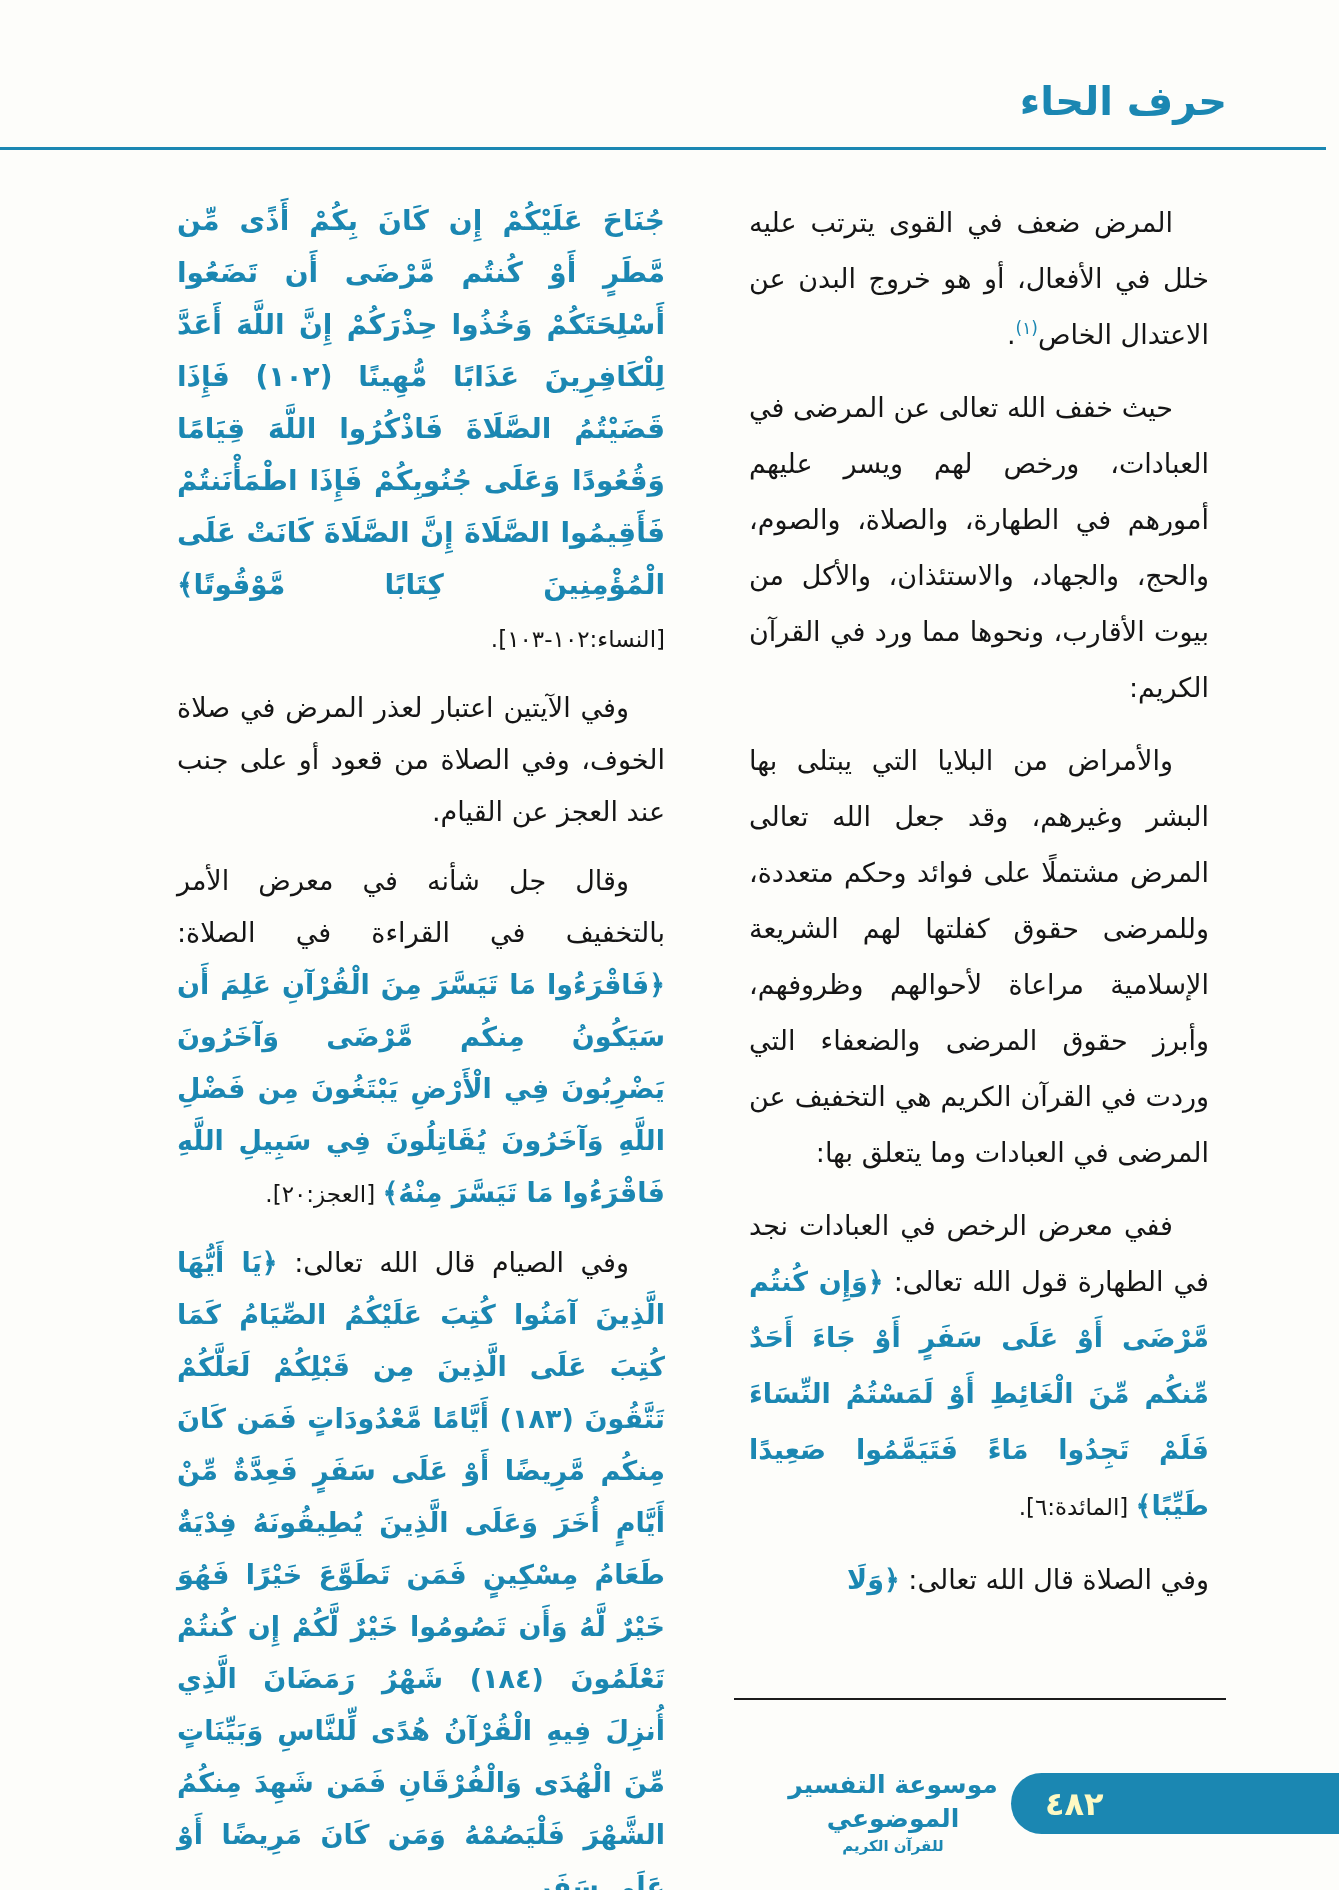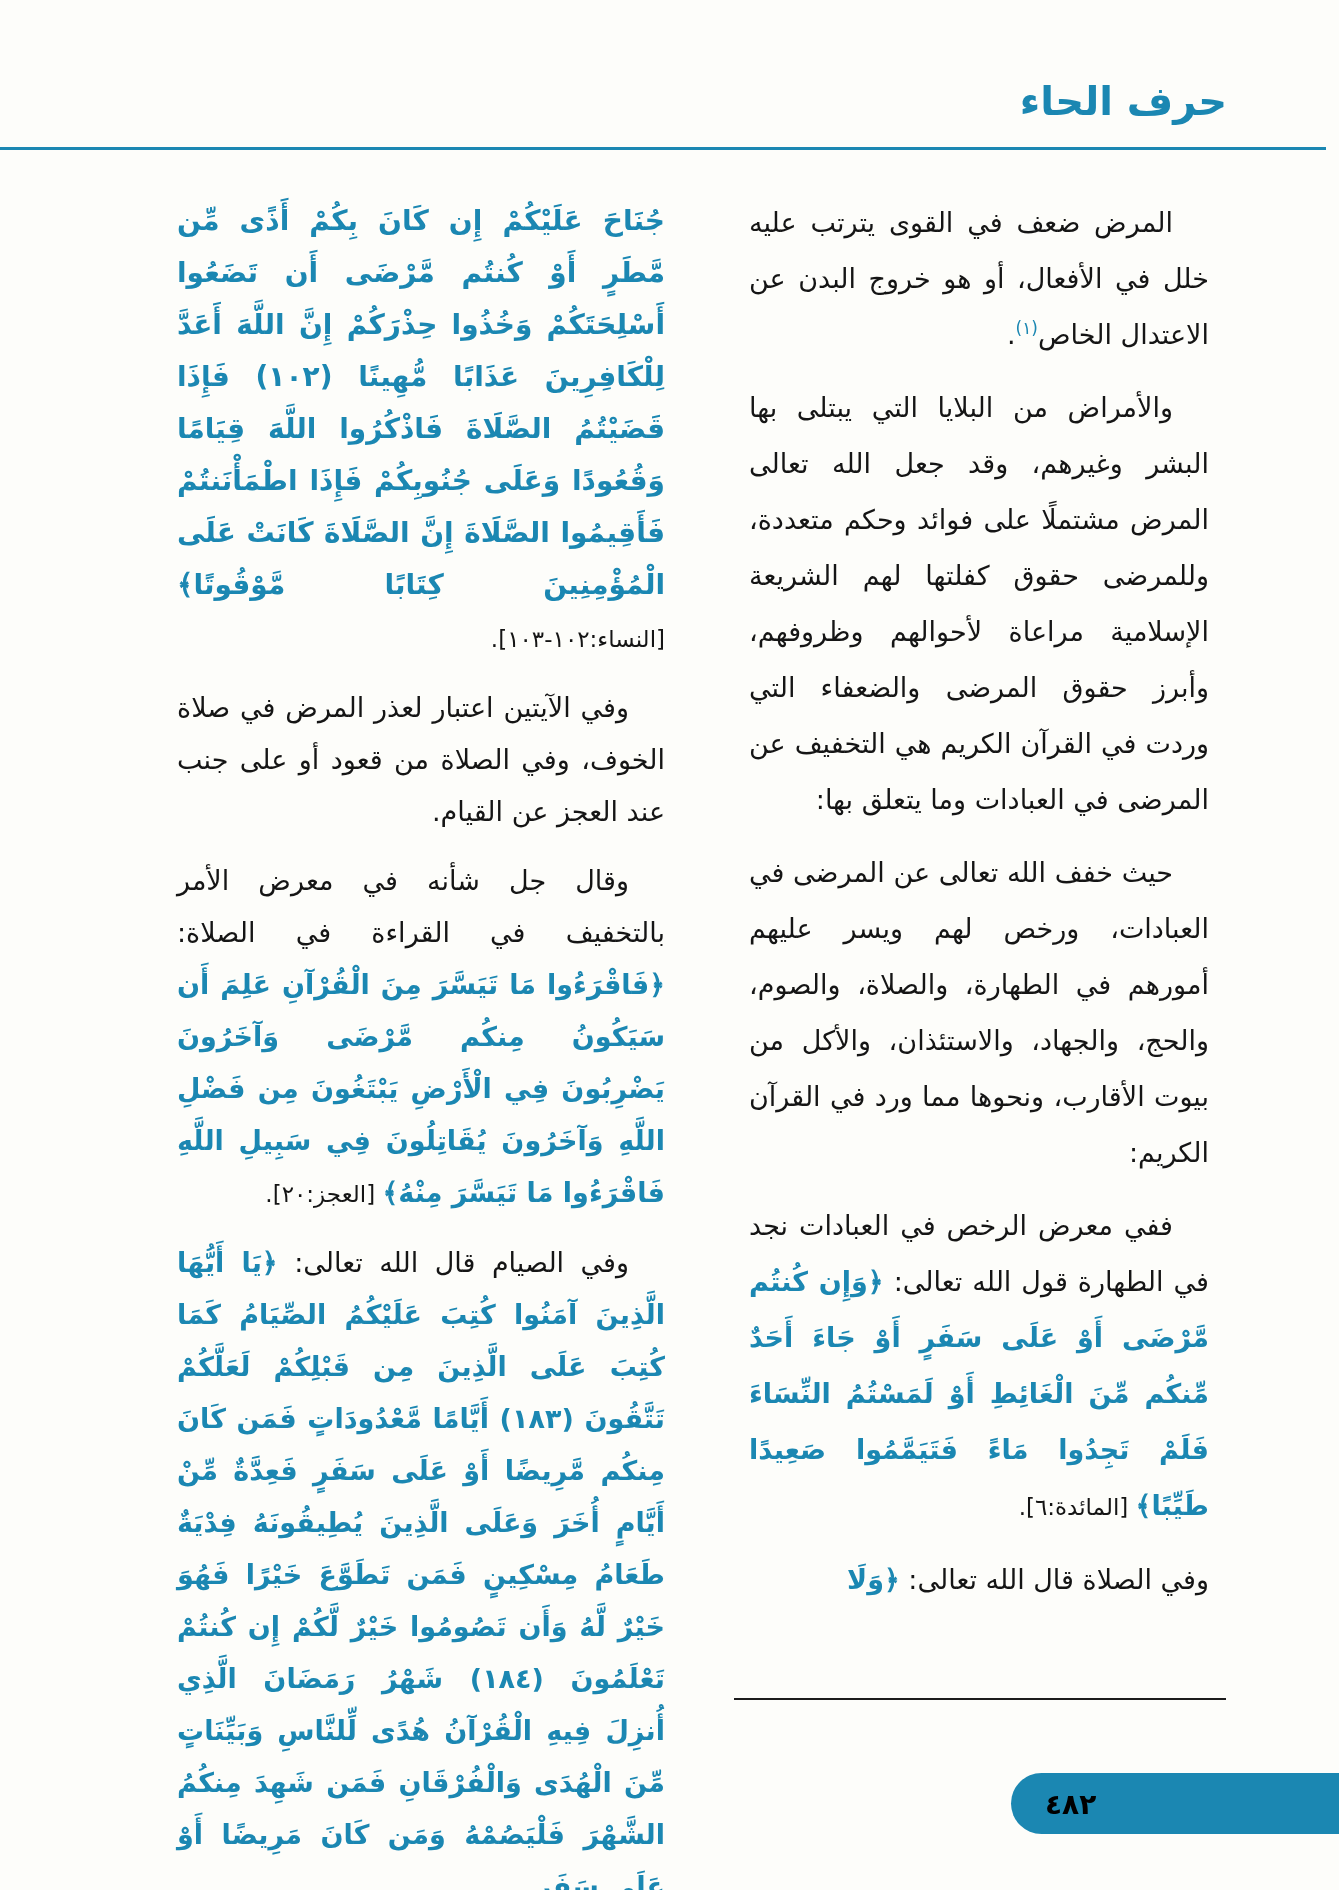--- a/index.html
+++ b/index.html
@@ -57,45 +57,49 @@
   }
   .logo-line1{font-size:25px;font-weight:700;line-height:34px;}
   .logo-line2{font-size:15px;font-weight:700;line-height:20px;}
   .page-pill{
     position:absolute;bottom:56px;right:0;width:328px;height:61px;
     background:var(--accent);
     border-radius:31px 0 0 31px;
   }
   .pill-number{
     position:absolute;left:34px;top:50%;transform:translateY(-50%);
-    color:#000000;font-size:28px;font-weight:700;
+    color:#fef9c3;font-size:32px;font-weight:700;
   }
 </style>
 </head>
 <body>
 
 <div class="page">
 
   <div class="header-title">حرف الحاء</div>
   <div class="header-rule"></div>
 
   <section class="col col-right">
     <p class="indent"><span>المرض ضعف في القوى يترتب عليه خلل في الأفعال، أو هو خروج البدن عن الاعتدال الخاص</span><sup class="fnref">(١)</sup><span>.</span></p>
+    <p class="indent"><span>حيث خفف الله تعالى عن المرضى في العبادات، ورخص لهم ويسر عليهم أمورهم في الطهارة، والصلاة، والصوم، والحج، والجهاد، والاستئذان، والأكل من بيوت الأقارب، ونحوها مما ورد في القرآن الكريم:</span></p>
     <p class="indent"><span>والأمراض من البلايا التي يبتلى بها البشر وغيرهم، وقد جعل الله تعالى المرض مشتملًا على فوائد وحكم متعددة، وللمرضى حقوق كفلتها لهم الشريعة الإسلامية مراعاة لأحوالهم وظروفهم، وأبرز حقوق المرضى والضعفاء التي وردت في القرآن الكريم هي التخفيف عن المرضى في العبادات وما يتعلق بها:</span></p>
-    <p class="indent"><span>حيث خفف الله تعالى عن المرضى في العبادات، ورخص لهم ويسر عليهم أمورهم في الطهارة، والصلاة، والصوم، والحج، والجهاد، والاستئذان، والأكل من بيوت الأقارب، ونحوها مما ورد في القرآن الكريم:</span></p>
     <p class="indent"><span>ففي معرض الرخص في العبادات نجد في الطهارة قول الله تعالى: </span><span class="quran">﴿وَإِن كُنتُم مَّرْضَى أَوْ عَلَى سَفَرٍ أَوْ جَاءَ أَحَدٌ مِّنكُم مِّنَ الْغَائِطِ أَوْ لَمَسْتُمُ النِّسَاءَ فَلَمْ تَجِدُوا مَاءً فَتَيَمَّمُوا صَعِيدًا طَيِّبًا﴾</span><span class="ref"> [المائدة:٦].</span></p>
     <p class="noindent"><span>وفي الصلاة قال الله تعالى: </span><span class="quran">﴿وَلَا</span></p>
   </section>
 
   <section class="col col-left">
     <p class="quran-block noindent"><span class="quran">جُنَاحَ عَلَيْكُمْ إِن كَانَ بِكُمْ أَذًى مِّن مَّطَرٍ أَوْ كُنتُم مَّرْضَى أَن تَضَعُوا أَسْلِحَتَكُمْ وَخُذُوا حِذْرَكُمْ إِنَّ اللَّهَ أَعَدَّ لِلْكَافِرِينَ عَذَابًا مُّهِينًا (١٠٢) فَإِذَا قَضَيْتُمُ الصَّلَاةَ فَاذْكُرُوا اللَّهَ قِيَامًا وَقُعُودًا وَعَلَى جُنُوبِكُمْ فَإِذَا اطْمَأْنَنتُمْ فَأَقِيمُوا الصَّلَاةَ إِنَّ الصَّلَاةَ كَانَتْ عَلَى الْمُؤْمِنِينَ كِتَابًا مَّوْقُوتًا﴾</span><span class="ref"> [النساء:١٠٢-١٠٣].</span></p>
     <p class="indent"><span>وفي الآيتين اعتبار لعذر المرض في صلاة الخوف، وفي الصلاة من قعود أو على جنب عند العجز عن القيام.</span></p>
     <p class="indent"><span>وقال جل شأنه في معرض الأمر بالتخفيف في القراءة في الصلاة: </span><span class="quran">﴿فَاقْرَءُوا مَا تَيَسَّرَ مِنَ الْقُرْآنِ عَلِمَ أَن سَيَكُونُ مِنكُم مَّرْضَى وَآخَرُونَ يَضْرِبُونَ فِي الْأَرْضِ يَبْتَغُونَ مِن فَضْلِ اللَّهِ وَآخَرُونَ يُقَاتِلُونَ فِي سَبِيلِ اللَّهِ فَاقْرَءُوا مَا تَيَسَّرَ مِنْهُ﴾</span><span class="ref"> [العجز:٢٠].</span></p>
     <p class="indent"><span>وفي الصيام قال الله تعالى: </span><span class="quran">﴿يَا أَيُّهَا الَّذِينَ آمَنُوا كُتِبَ عَلَيْكُمُ الصِّيَامُ كَمَا كُتِبَ عَلَى الَّذِينَ مِن قَبْلِكُمْ لَعَلَّكُمْ تَتَّقُونَ (١٨٣) أَيَّامًا مَّعْدُودَاتٍ فَمَن كَانَ مِنكُم مَّرِيضًا أَوْ عَلَى سَفَرٍ فَعِدَّةٌ مِّنْ أَيَّامٍ أُخَرَ وَعَلَى الَّذِينَ يُطِيقُونَهُ فِدْيَةٌ طَعَامُ مِسْكِينٍ فَمَن تَطَوَّعَ خَيْرًا فَهُوَ خَيْرٌ لَّهُ وَأَن تَصُومُوا خَيْرٌ لَّكُمْ إِن كُنتُمْ تَعْلَمُونَ (١٨٤) شَهْرُ رَمَضَانَ الَّذِي أُنزِلَ فِيهِ الْقُرْآنُ هُدًى لِّلنَّاسِ وَبَيِّنَاتٍ مِّنَ الْهُدَى وَالْفُرْقَانِ فَمَن شَهِدَ مِنكُمُ الشَّهْرَ فَلْيَصُمْهُ وَمَن كَانَ مَرِيضًا أَوْ عَلَى سَفَرٍ</span></p>
   </section>
 
   <div class="footnote-rule"></div>
 
+  <div class="logo">
+    <div class="logo-line1">موسوعة التفسير الموضوعي</div>
+    <div class="logo-line2">للقرآن الكريم</div>
+  </div>
   <div class="page-pill">
     <span class="pill-number">٤٨٢</span>
   </div>
 
 </div>
 
 </body></html>

